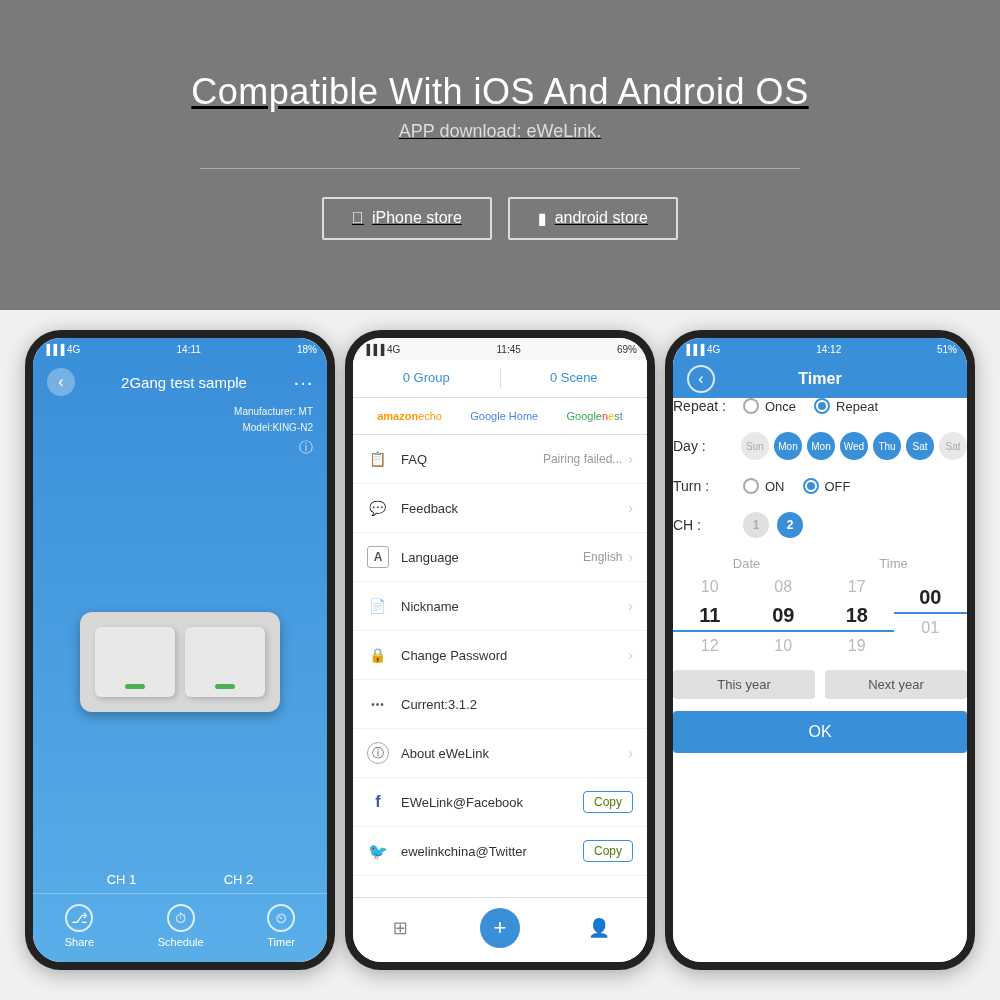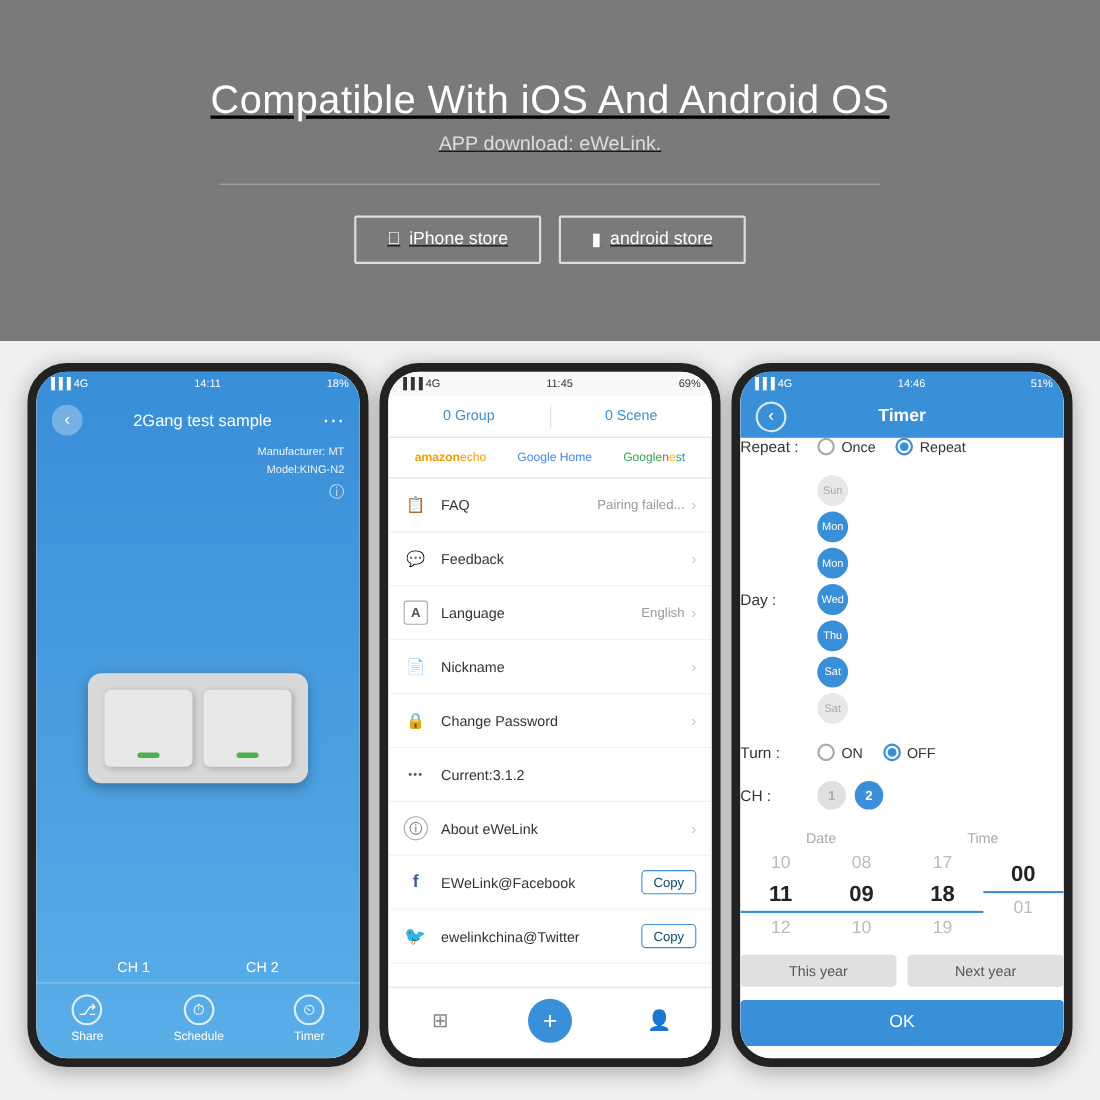--- a/index.html
+++ b/index.html
@@ -244,21 +244,21 @@
       font-size: 12px;
       color: #999;
       margin-right: 6px;
     }
     .p2-menu-arrow {
       color: #ccc;
       font-size: 14px;
     }
     .p2-copy-btn {
       border: 1px solid #3a8fd9;
-      color: #0c4a6e;
+      color: #4d7c0f;
       background: #fff;
       padding: 3px 10px;
       font-size: 12px;
       border-radius: 4px;
       cursor: pointer;
     }
     .p2-bottom-nav {
       margin-top: auto;
       display: flex;
       justify-content: space-around;
@@ -342,21 +342,21 @@
     }
     .p3-radio.selected { border-color: #3a8fd9; }
     .p3-radio.selected::after {
       content: '';
       width: 8px;
       height: 8px;
       background: #3a8fd9;
       border-radius: 50%;
     }
     .p3-radio-label { font-size: 13px; color: #333; margin-right: 12px; }
-    .p3-day-row { display: flex; gap: 5px; flex-direction: column; }
+    .p3-day-row { display: flex; gap: 5px; }
     .p3-day {
       width: 28px;
       height: 28px;
       border-radius: 50%;
       display: flex;
       align-items: center;
       justify-content: center;
       font-size: 10px;
       font-weight: 500;
       background: #e8e8e8;
@@ -577,21 +577,21 @@
         <div class="p2-nav-icon">⊞</div>
         <div class="p2-nav-add">+</div>
         <div class="p2-nav-icon">👤</div>
       </div>
     </div>
   </div>
 
   <div class="phone">
     <div class="status-bar dark">
       <span>▐▐▐ <span>4G</span></span>
-      <span>14:46</span>
+      <span>14:12</span>
       <span>51%</span>
     </div>
     <div class="phone3-bg">
       <div class="p3-header">
         <div class="p3-back">‹</div>
         <span class="p3-title">Timer</span>
       </div>
       <div class="p3-body">
 
         <div class="p3-row">

